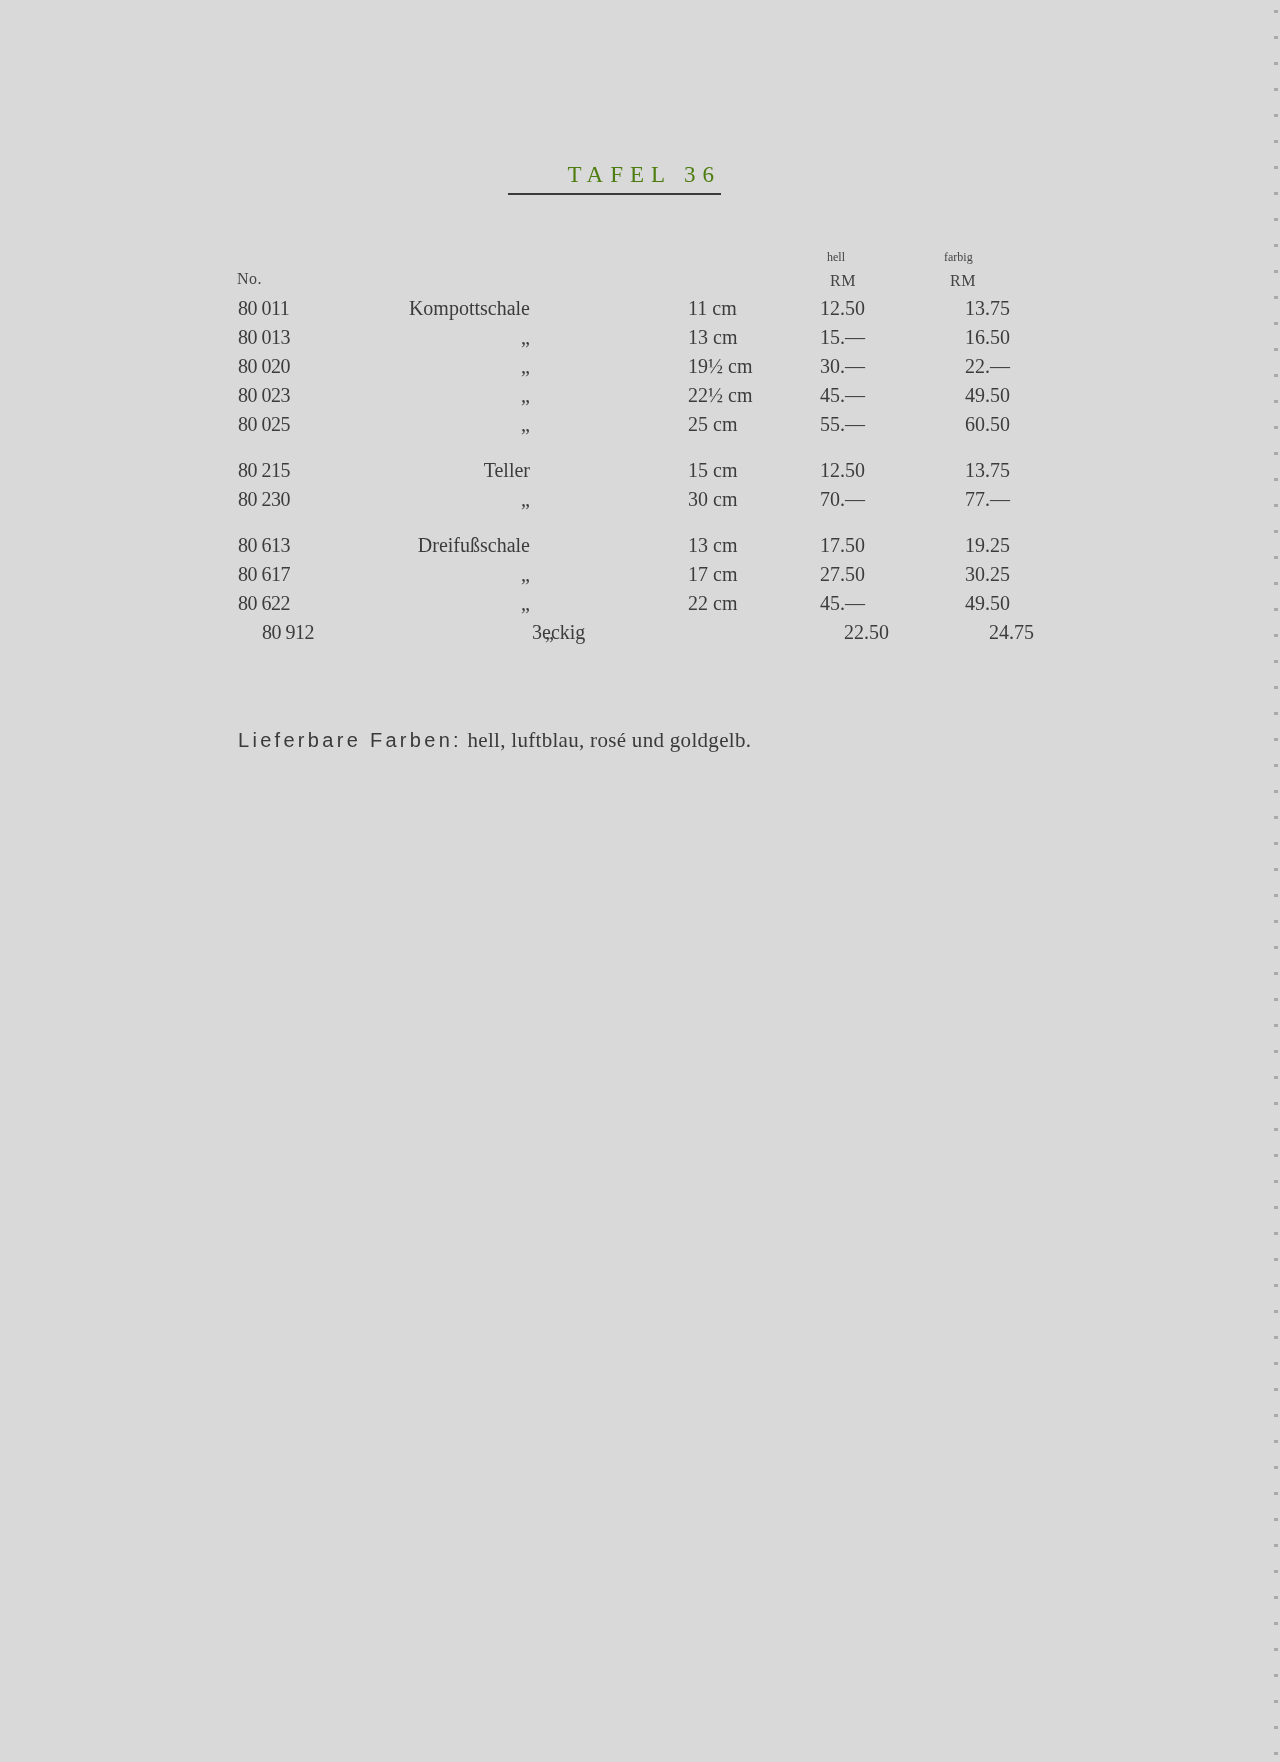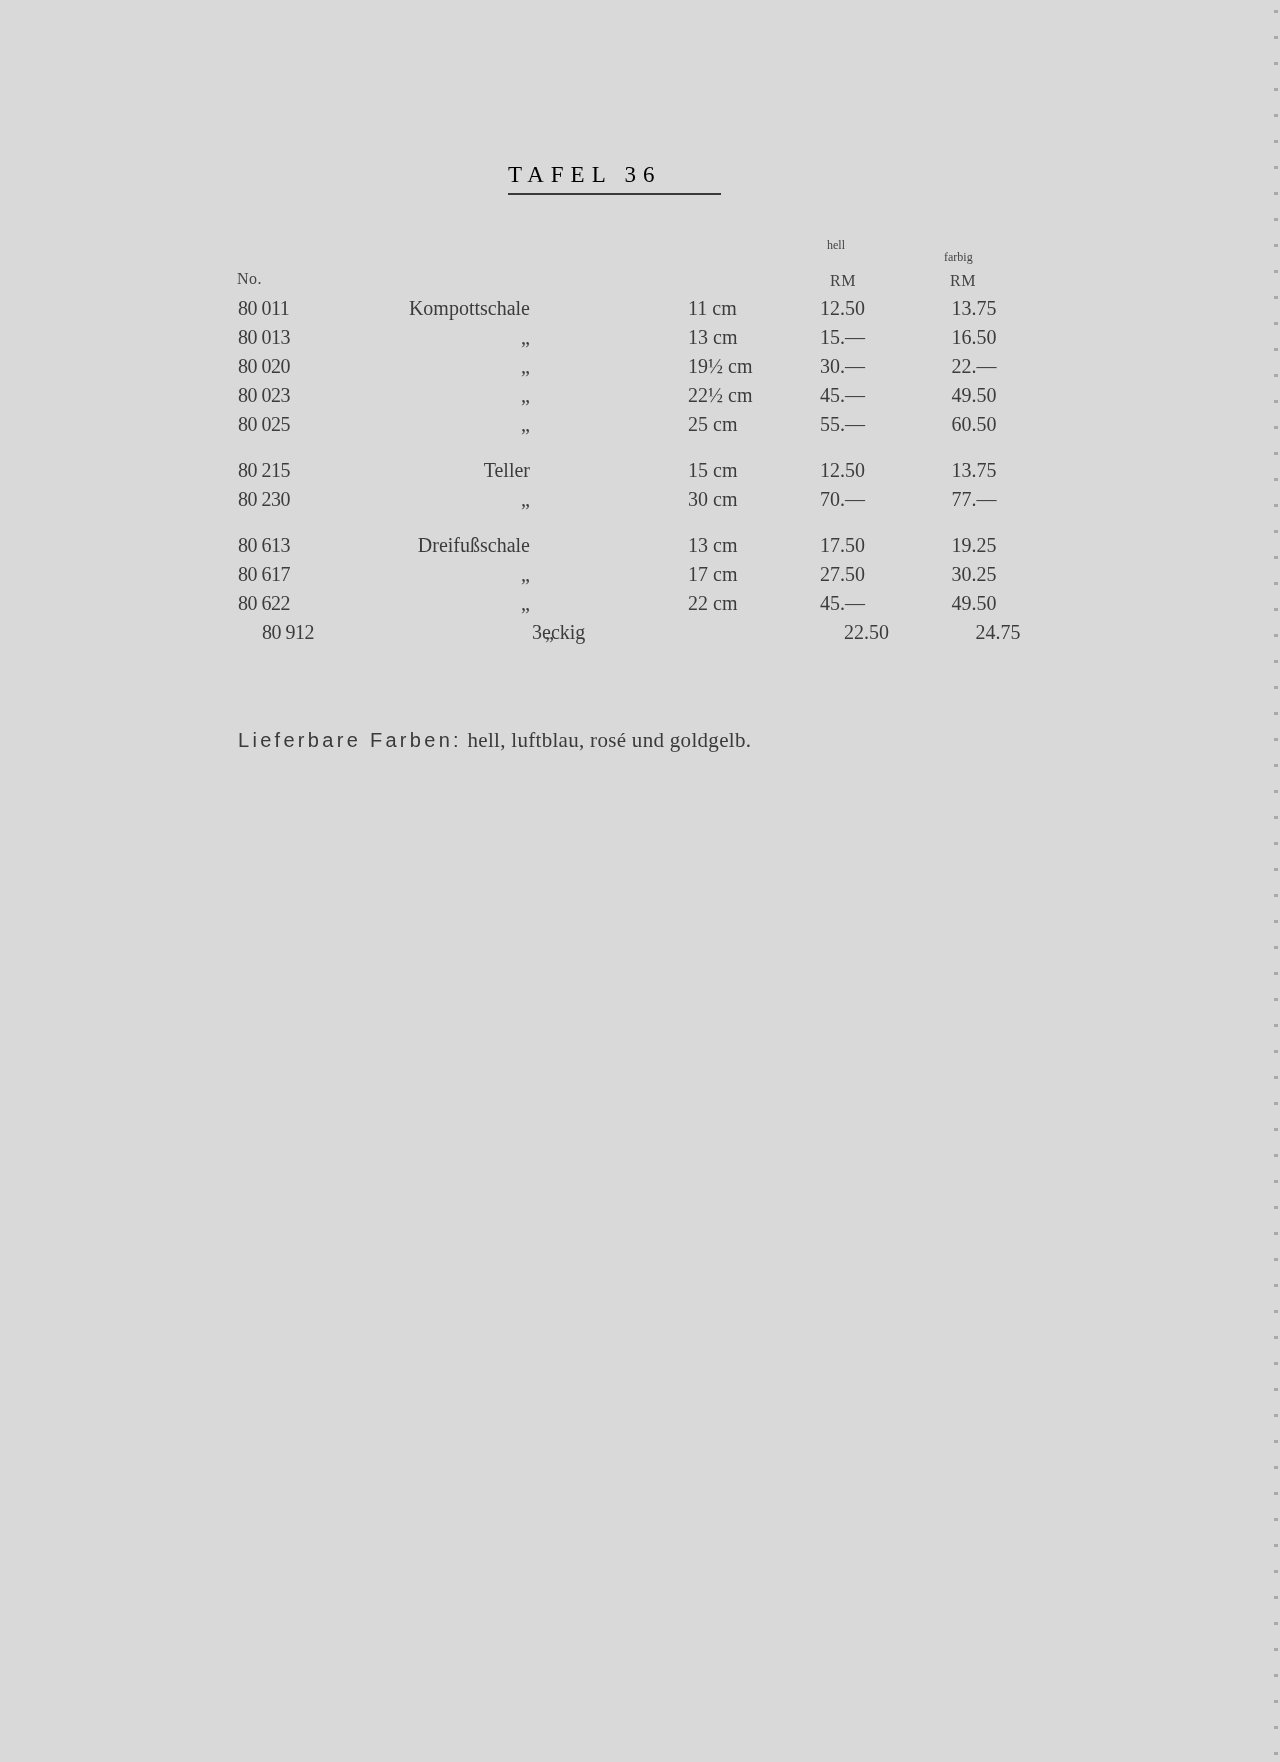--- a/index.html
+++ b/index.html
@@ -11,60 +11,60 @@
       font-family: "DejaVu Serif", "Liberation Serif", serif;
       color: #3a3a3a;
     }
     .page-edge {
       position: absolute; right: 2px; top: 0; bottom: 0; width: 4px;
       background-image: repeating-linear-gradient(to bottom, transparent 0 10px, #8a8a8a 10px 13px, transparent 13px 26px);
       opacity: 0.6;
     }
     .title {
       position: absolute; left: 508px; top: 162px; width: 213px;
-      text-align: left;
+      text-align: right;
       font-family: "Liberation Serif", serif;
       font-size: 23px; letter-spacing: 7px;
-      color: #000000;
+      color: #4d7c0f;
     }
     .title-rule {
       position: absolute; left: 508px; top: 193px; width: 213px; height: 1.5px;
       background: #3a3a3a;
     }
     .hdr { position: absolute; font-family: "Liberation Serif", serif; color: #444; }
     .hdr-small { font-size: 12px; }
     .hdr-rm { font-size: 16px; letter-spacing: 0.5px; }
     .row {
       position: absolute; left: 0; width: 1104px; height: 28px;
       font-family: "Liberation Serif", serif; font-size: 20px; color: #3c3c3c;
     }
     .row span { position: absolute; white-space: nowrap; }
     .c-no { left: 238px; letter-spacing: -0.5px; }
     .c-name { left: 365px; width: 165px; text-align: right; }
     .c-extra { left: 508px; }
     .c-size { left: 688px; }
     .c-hell { left: 820px; width: 72px; text-align: left; }
-    .c-farbig { left: 938px; width: 72px; text-align: center; }
+    .c-farbig { left: 938px; width: 72px; text-align: right; }
     .footer {
       position: absolute; left: 238px; top: 728px;
       font-family: "Liberation Sans", sans-serif; font-size: 20px; color: #3a3a3a;
     }
     .footer .spaced { letter-spacing: 3.3px; }
     .footer .rest { letter-spacing: 0.3px; font-family: "Liberation Serif", serif; font-size: 21px; }
   </style>
 </head>
 <body>
 
 <div class="page-edge"></div>
 
 <div class="title">TAFEL 36</div>
 <div class="title-rule"></div>
 
 <div class="hdr hdr-rm" style="left:237px; top:270px;">No.</div>
-<div class="hdr hdr-small" style="left:827px; top:238px;">hell</div>
+<div class="hdr hdr-small" style="left:827px; top:250px;">hell</div>
 <div class="hdr hdr-rm" style="left:830px; top:272px;">RM</div>
 <div class="hdr hdr-small" style="left:944px; top:250px;">farbig</div>
 <div class="hdr hdr-rm" style="left:950px; top:272px;">RM</div>
 
 <div>
   <div class="row" style="top:297px;">
     <span class="c-no">80 011</span>
     <span class="c-name">Kompottschale</span>
     <span class="c-size">11  cm</span>
     <span class="c-hell">12.50</span>

